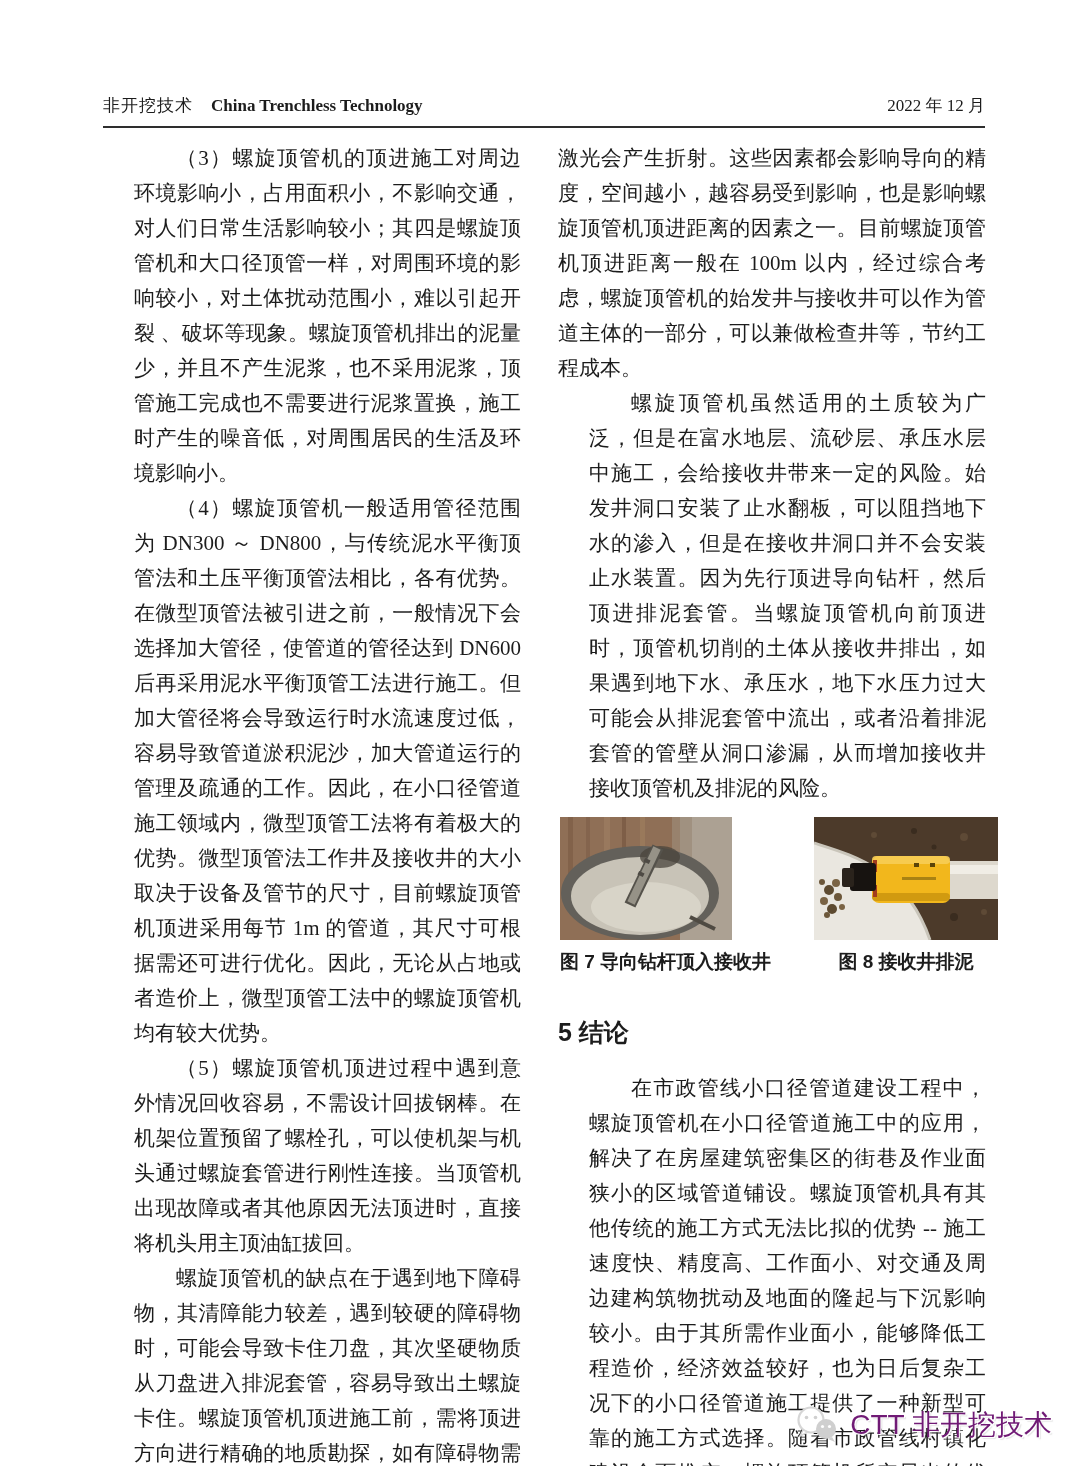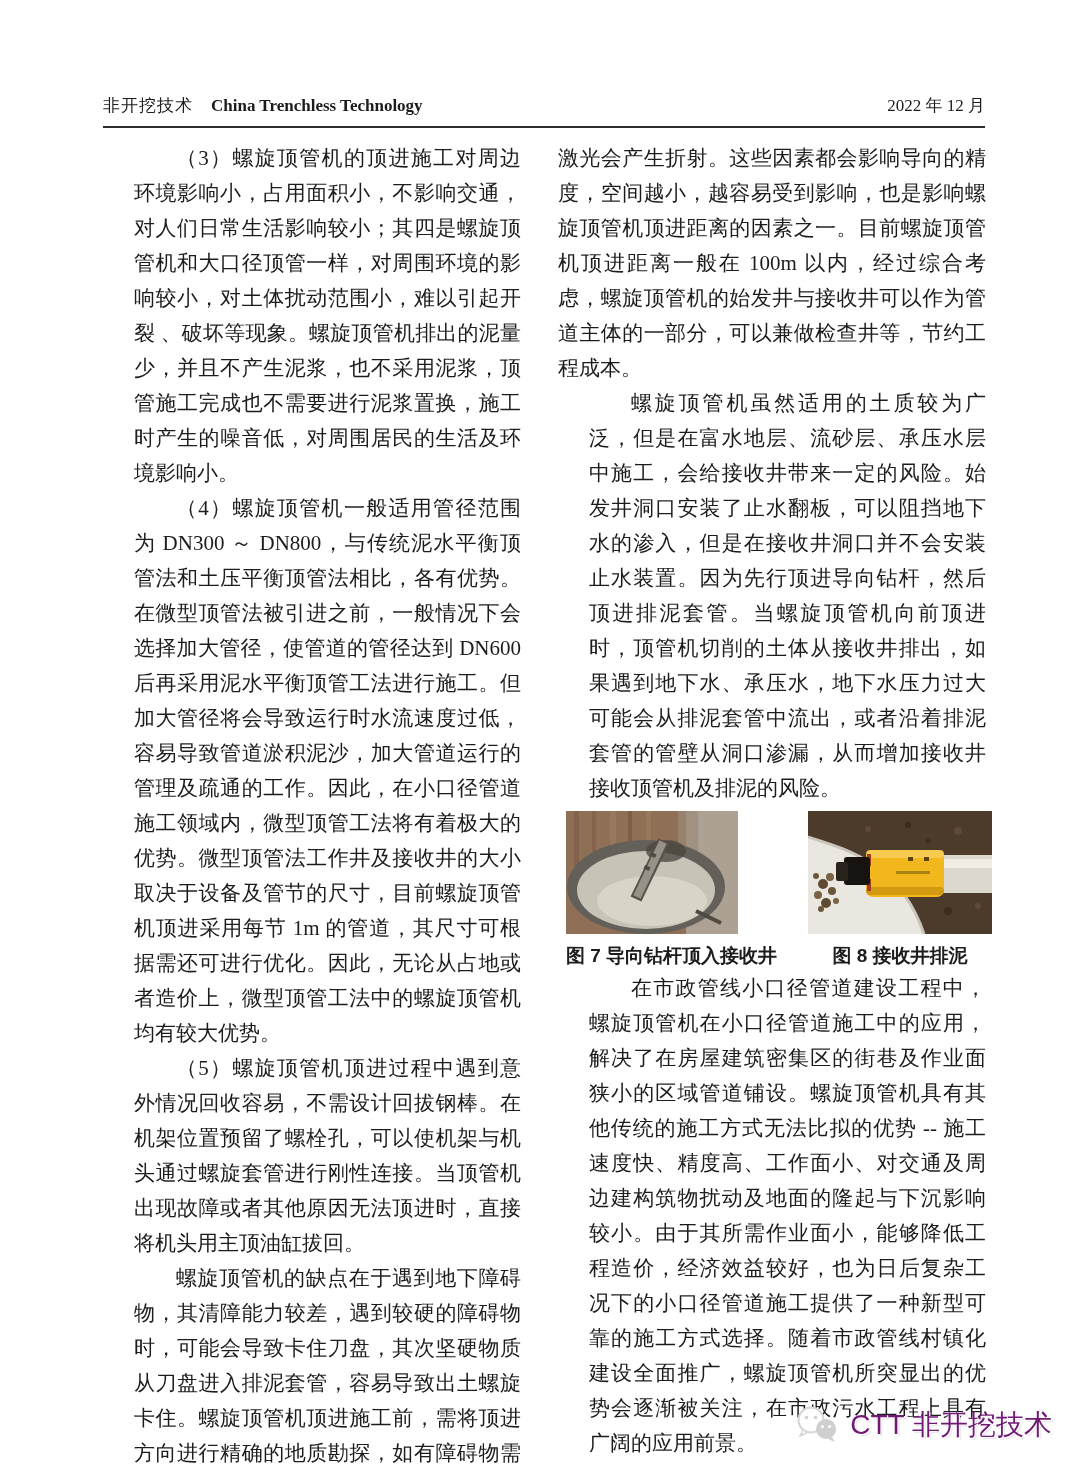--- a/index.html
+++ b/index.html
@@ -51,21 +51,21 @@
     margin:34px 0 24px 0;
     font-family:"Liberation Sans","DejaVu Sans",sans-serif;
     font-size:25px;font-weight:bold;line-height:30px;
   }
 
   
   .figrow{
     display:flex;gap:13px;justify-content:center;
     margin:3px 0 0 0;
   }
-  figure{margin:2px;padding-left:14px;}
+  figure{margin:8px;padding-left:14px;}
   .figimg{display:block;}
   figcaption{
     margin-top:9px;
     font-family:"Liberation Sans","DejaVu Sans",sans-serif;
     font-size:19px;font-weight:bold;
     text-align:center;white-space:nowrap;
   }
 
   
   .wm{
@@ -162,20 +162,21 @@
             <circle cx="10" cy="84" r="4" fill="#7a6344"></circle>
             <circle cx="18" cy="92" r="5" fill="#5d4a30"></circle>
             <circle cx="8" cy="65" r="3" fill="#6c573a"></circle>
             <circle cx="28" cy="90" r="3" fill="#7a6344"></circle>
             <circle cx="13" cy="98" r="3" fill="#6c573a"></circle>
           </svg>
           <figcaption>图 8 接收井排泥</figcaption>
         </figure>
       </div>
 
+      <h2 class="sec">5 结论</h2>
       <p class="body indent">在市政管线小口径管道建设工程中，螺旋顶管机在小口径管道施工中的应用，解决了在房屋建筑密集区的街巷及作业面狭小的区域管道铺设。螺旋顶管机具有其他传统的施工方式无法比拟的优势 -- 施工速度快、精度高、工作面小、对交通及周边建构筑物扰动及地面的隆起与下沉影响较小。由于其所需作业面小，能够降低工程造价，经济效益较好，也为日后复杂工况下的小口径管道施工提供了一种新型可靠的施工方式选择。随着市政管线村镇化建设全面推广，螺旋顶管机所突显出的优势会逐渐被关注，在市政污水工程上具有广阔的应用前景。</p>
 
     </section>
   </div>
 
   <div class="wm">
     <svg width="46" height="38" viewBox="0 0 46 38">
       <circle cx="16" cy="14" r="12.5" fill="#ffffff" stroke="#d6d6d6" stroke-width="2.2"></circle>
       <path d="M8,24 L5,30 L13,26 Z" fill="#ffffff" stroke="#d6d6d6" stroke-width="1.5"></path>
       <circle cx="11.5" cy="11.5" r="1.8" fill="#d0d0d0"></circle>

